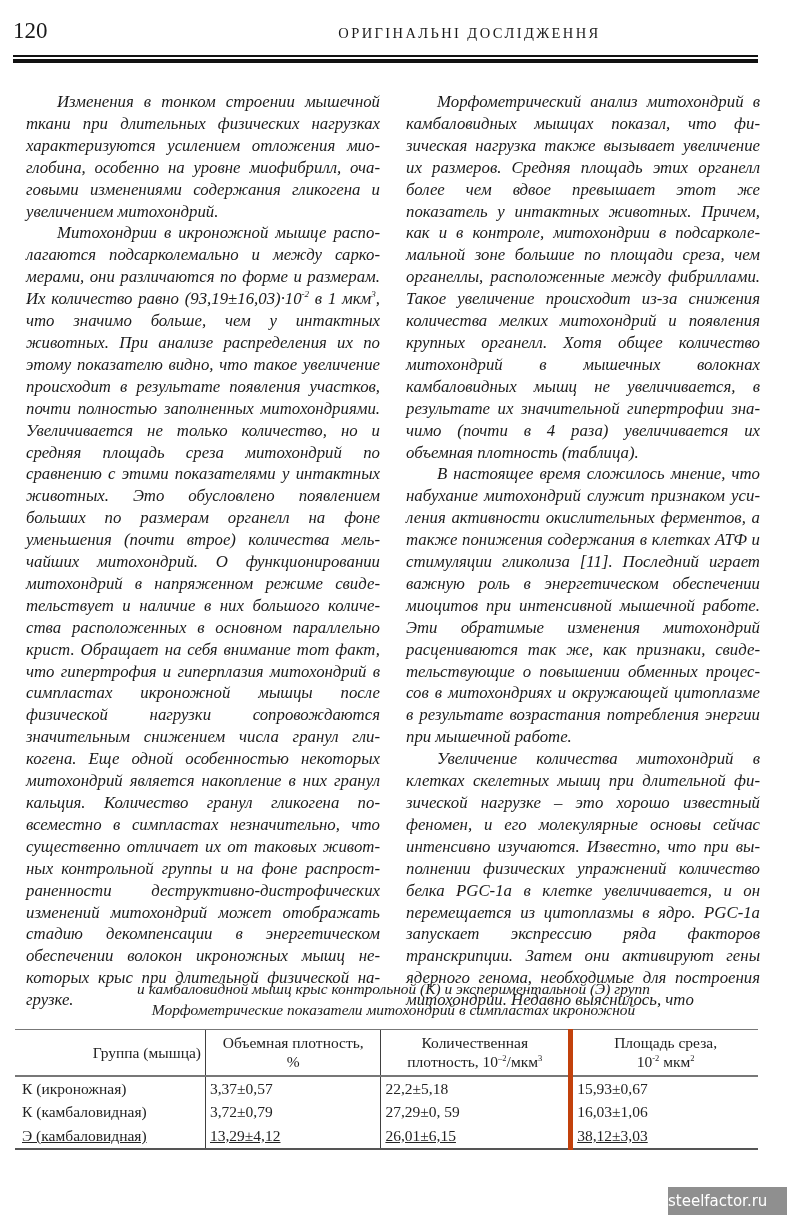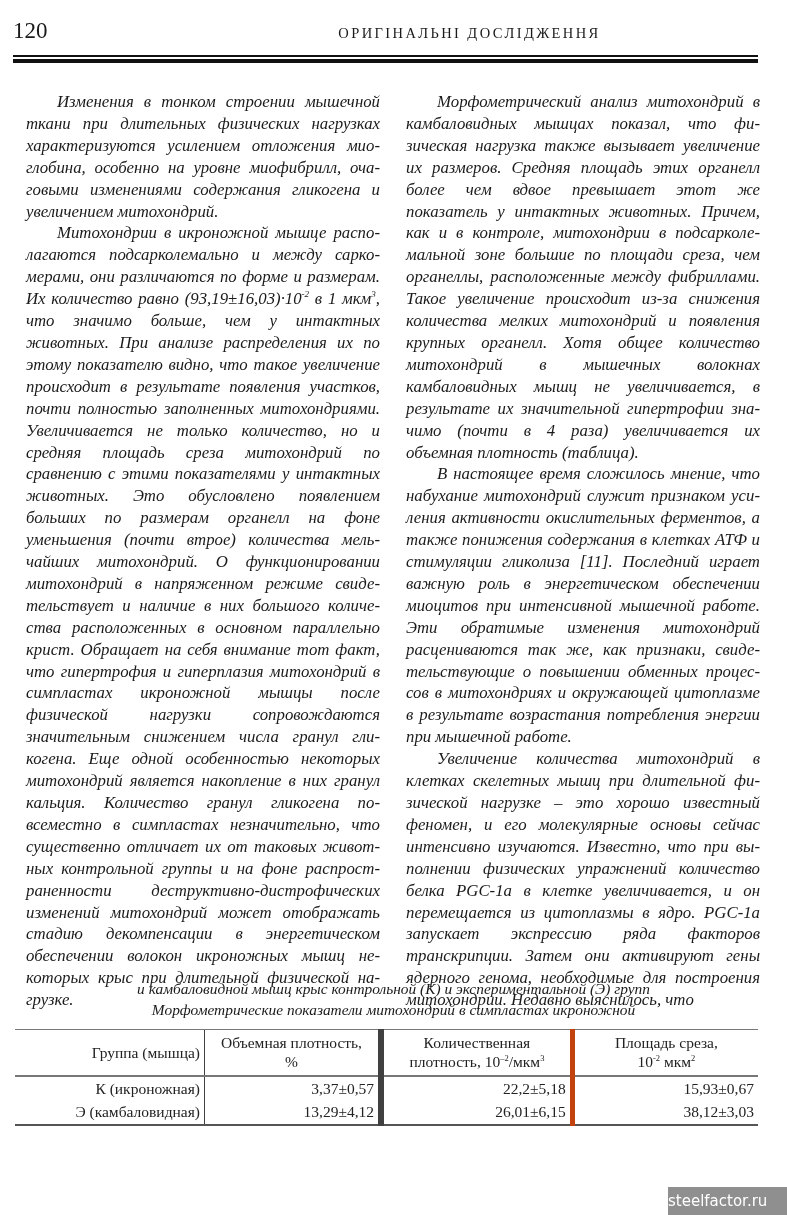--- a/index.html
+++ b/index.html
@@ -10,26 +10,26 @@
   .rule-thin { position: absolute; left: 13px; width: 745px; top: 55px; height: 1.5px; background: #111; }
   .rule-thick { position: absolute; left: 13px; width: 745px; top: 59px; height: 3.5px; background: #111; }
   .col { position: absolute; top: 91px; width: 354px; font-size: 16.8px; line-height: 21.9px; text-align: justify; hyphens: manual; }
   .col-left { left: 26px; }
   .col-right { left: 406px; }
   .col p { margin: 0; text-indent: 31px; font-style: italic; }
   sup { font-size: 9px; line-height: 0; vertical-align: 7px; }
   .caption { position: absolute; top: 978px; left: 0; width: 787px; text-align: center; font-style: italic; font-size: 15.4px; line-height: 21px; }
   table.data { position: absolute; top: 1029px; left: 15px; width: 743px; border-collapse: collapse; font-size: 15.5px; color: #222; }
   table.data th { font-weight: normal; line-height: 19px; padding: 3px 4px 4px; text-align: center; border-top: 1.5px solid #777; border-bottom: 2px solid #777; }
-  table.data td { height: 23.6px; padding: 0 4px; text-align: right; }
-  table.data tbody tr:last-child td { border-bottom: 2px solid #555; }
-  table.data .c0 { width: 183px; text-align: right; padding-left: 7px; }
+  table.data td { height: 23.6px; padding: 0 4px; text-align: left; }
+  table.data tbody tr:last-child td { border-bottom: 2px solid #555; text-decoration: underline; }
+  table.data .c0 { width: 183px; text-align: left; padding-left: 7px; }
   table.data th.c0 { text-align: right; }
   table.data .c1 { width: 172px; border-left: 1px solid #404040; }
-  table.data .c2 { width: 183px; border-left: 6px solid #404040; }
+  table.data .c2 { width: 183px; border-left: 1px solid #404040; }
   table.data .c3 { width: 183px; border-left: 5px solid #c2410c; }
   table.data th sup { font-size: 8.5px; vertical-align: 6px; }
   .watermark { position: absolute; left: 668px; top: 1187px; width: 119px; height: 28px; background: #8f8f8f; color: #ffffff; font-family: "DejaVu Sans", sans-serif; font-size: 15px; line-height: 28px; }
 </style>
 </head>
 <body>
 
 <div class="page-number">120</div>
 <div class="running-head">ОРИГІНАЛЬНІ ДОСЛІДЖЕННЯ</div>
 <div class="rule-thin"></div>
@@ -61,20 +61,26 @@
     </tr>
   </thead>
   <tbody>
     <tr>
       <td class="c0">К (икроножная)</td>
       <td class="c1">3,37±0,57</td>
       <td class="c2">22,2±5,18</td>
       <td class="c3">15,93±0,67</td>
     </tr>
     <tr>
+      <td class="c0">К (камбаловидная)</td>
+      <td class="c1">3,72±0,79</td>
+      <td class="c2">27,29±0, 59</td>
+      <td class="c3">16,03±1,06</td>
+    </tr>
+    <tr>
       <td class="c0">Э (камбаловидная)</td>
       <td class="c1">13,29±4,12</td>
       <td class="c2">26,01±6,15</td>
       <td class="c3">38,12±3,03</td>
     </tr>
   </tbody>
 </table>
 
 <div class="watermark">steelfactor.ru</div>
 

